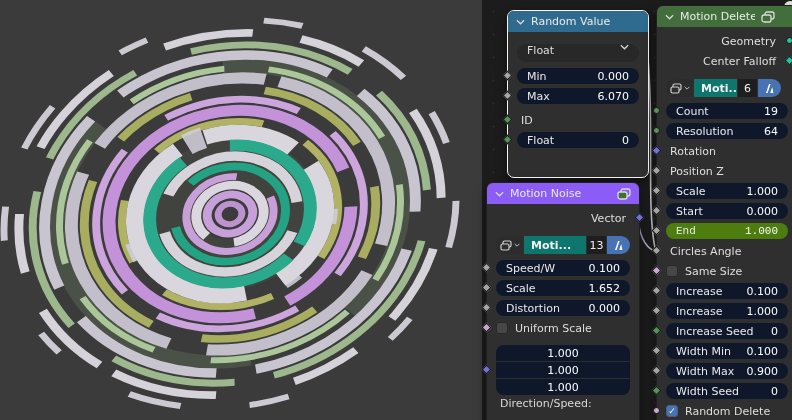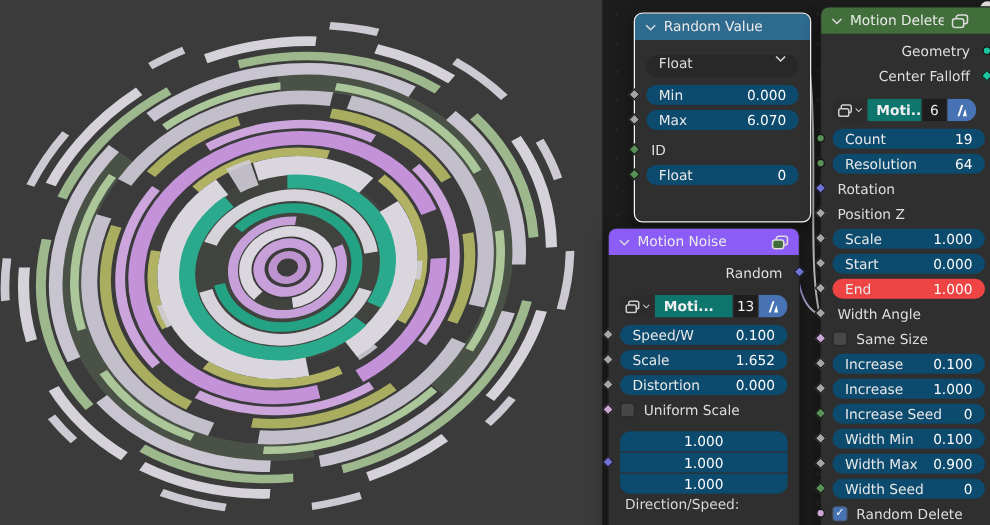--- a/index.html
+++ b/index.html
@@ -9,25 +9,25 @@
   #editor{position:absolute;left:482px;top:0;width:310px;height:420px;background:#1c1c1c;
           background-image:radial-gradient(circle,#272727 1px,transparent 1.3px);background-size:23px 23px;}
   #wires{position:absolute;left:0;top:0;z-index:2;pointer-events:none;}
   .node{position:absolute;z-index:3;background:#2f2f2f;border-radius:7px;border:1px solid #1f1f1f;
         box-shadow:0 5px 12px rgba(0,0,0,.45);}
   .node.selected{border:1.5px solid #f5f5f5;}
   .nheader{height:21px;display:flex;align-items:center;gap:6px;padding:0 8px;border-radius:6px 6px 0 0;color:#eaeaea;}
   .nheader .title{flex:1;white-space:nowrap;overflow:hidden;}
   .row{position:relative;height:20px;display:flex;align-items:center;padding:0 9px;}
   .row.short{height:18px;}
-  .field{flex:1;height:16px;background:#0c4a6e;border-radius:8px;display:flex;align-items:center;
+  .field{flex:1;height:16px;background:#0f172a;border-radius:8px;display:flex;align-items:center;
          justify-content:space-between;padding:0 10px;overflow:hidden;white-space:nowrap;}
   .field .lab{color:#e9e9e9;}
   .field .val{color:#fdfdfd;}
-  .field.sel{background:#ef4444;}
+  .field.sel{background:#4d7c0f;font-family:Liberation Mono, monospace;}
   .dropdown{flex:1;height:18px;background:#282828;border-radius:9px;display:flex;align-items:flex-start;
             justify-content:space-between;padding:0 10px;color:#dedede;}
   .outlab{flex:1;text-align:right;padding-right:4px;white-space:nowrap;}
   .plainlab{padding-left:4px;white-space:nowrap;}
   .sock{position:absolute;width:7px;height:7px;border:1px solid #141414;box-sizing:border-box;z-index:4;}
   .sock.d{transform:rotate(45deg);}
   .sock.c{border-radius:50%;}
   .sock.left{left:-4px;top:50%;margin-top:-4px;}
   .sock.right{right:-4px;top:50%;margin-top:-4px;}
   .sock.gray{background:#a6a6a6;}
@@ -152,21 +152,21 @@
         <path d="M1 1 L5 5 L9 1"></path>
       </svg>
     <span class="title">Motion Noise</span>
     <svg width="14" height="12" viewBox="0 0 14 12">
       <rect x="4" y="1" width="9" height="7" rx="2" fill="none" stroke="#dcdcdc" stroke-width="1.3"></rect>
       <rect x="1" y="4" width="9" height="7" rx="2" fill="#416e3a" stroke="#dcdcdc" stroke-width="1.3"></rect>
     </svg>
   </div>
   <div class="gap4"></div>
   <div class="row">
-    <span class="outlab">Random</span>
+    <span class="outlab">Vector</span>
     <span class="sock d right purple"></span>
   </div>
   <div class="gap8"></div>
   <div class="row short">
     <div class="selector">
       <span class="sel-browse">
         <svg width="12" height="11" viewBox="0 0 12 11">
           <rect x="3" y="1" width="8" height="6" rx="1.5" fill="none" stroke="#cfcfcf" stroke-width="1.2"></rect>
           <rect x="1" y="4" width="8" height="6" rx="1.5" fill="#2c2c2c" stroke="#cfcfcf" stroke-width="1.2"></rect>
         </svg>
@@ -312,21 +312,21 @@
   </div>
   <div class="row">
     <span class="sock d left gray"></span>
     <div class="field sel">
       <span class="lab">End</span>
       <span class="val">1.000</span>
     </div>
   </div>
   <div class="row">
     <span class="sock d left gray"></span>
-    <span class="plainlab">Width Angle</span>
+    <span class="plainlab">Circles Angle</span>
   </div>
   <div class="row">
     <span class="sock d left bool"></span>
     <span class="cb"></span>
     <span>Same Size</span>
   </div>
   <div class="row">
     <span class="sock d left gray"></span>
     <div class="field">
       <span class="lab">Increase</span>

